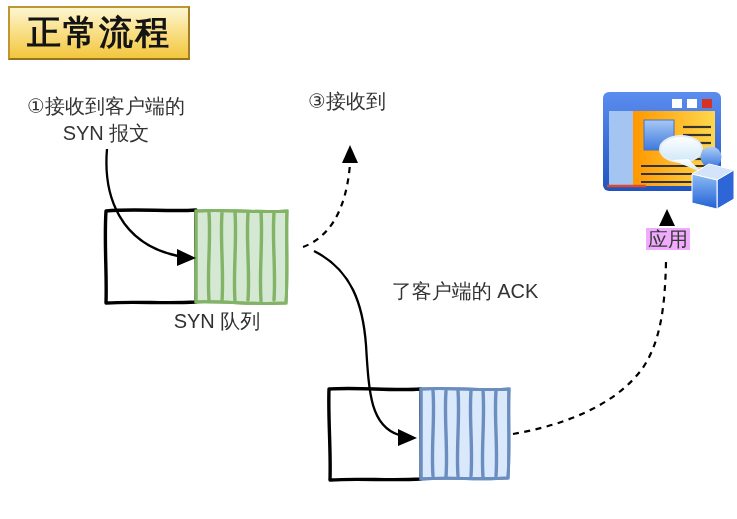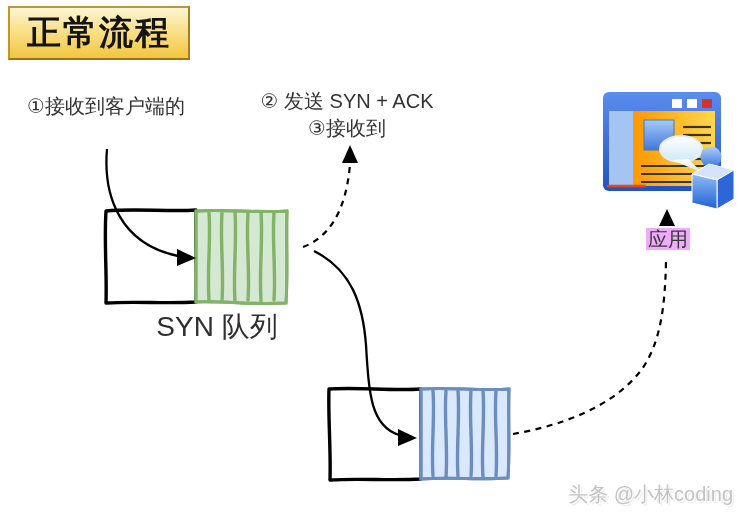--- a/index.html
+++ b/index.html
@@ -11,21 +11,21 @@
   .txt{position:absolute;line-height:1.34;white-space:nowrap;}
   .center{text-align:center;}
   .title-badge{
     position:absolute;left:8px;top:6px;width:178px;height:50px;
     background:linear-gradient(180deg,#fdf6d2 0%,#f9e08a 45%,#f2c63e 100%);
     border:2px solid #bf9730;border-bottom-color:#96741f;border-right-color:#a37f24;
     display:flex;align-items:center;justify-content:center;
     font-size:34px;font-weight:700;color:#141414;letter-spacing:2px;
   }
   .step{font-size:20px;color:#333;}
-  .queue-label{font-size:28px;color:#2f2f2f;}
+  .queue-label{font-size:20px;color:#2f2f2f;}
   .small-label{font-size:20px;color:#383838;background:#f0abfc;padding:0 2px;}
   .watermark{
     font-size:20px;color:#c3c3c3;text-align:right;
     text-shadow:1px 1px 0 #ffffff,2px 2px 1px #e9e9e9;
   }
 </style>
 </head>
 <body>
 
 <div class="canvas">
@@ -139,33 +139,33 @@
       </g>
     </g>
   </svg>
 
   <div class="title-badge">
     <span>正常流程</span>
   </div>
 
   <div class="txt step center" style="left:0px;top:93px;width:212px;">
     <div>①接收到客户端的</div>
+    <div>SYN 报文</div>
   </div>
 
   <div class="txt step center" style="left:242px;top:88px;width:210px;">
-    <div>② 发送 SYN + ACK</div>
     <div>③接收到</div>
   </div>
 
   <div class="txt step center" style="left:360px;top:278px;width:210px;">
+    <div>了客户端的 ACK</div>
   </div>
 
   <div class="txt queue-label center" style="left:132px;top:308px;width:170px;">SYN 队列</div>
 
 
 
   <div class="txt center" style="left:633px;top:225px;width:70px;font-size:21px;">
     <span class="small-label">应用</span>
   </div>
 
-  <div class="txt watermark" style="left:540px;top:481px;width:193px;">头条 @小林coding</div>
 
 </div>
 
 </body></html>

